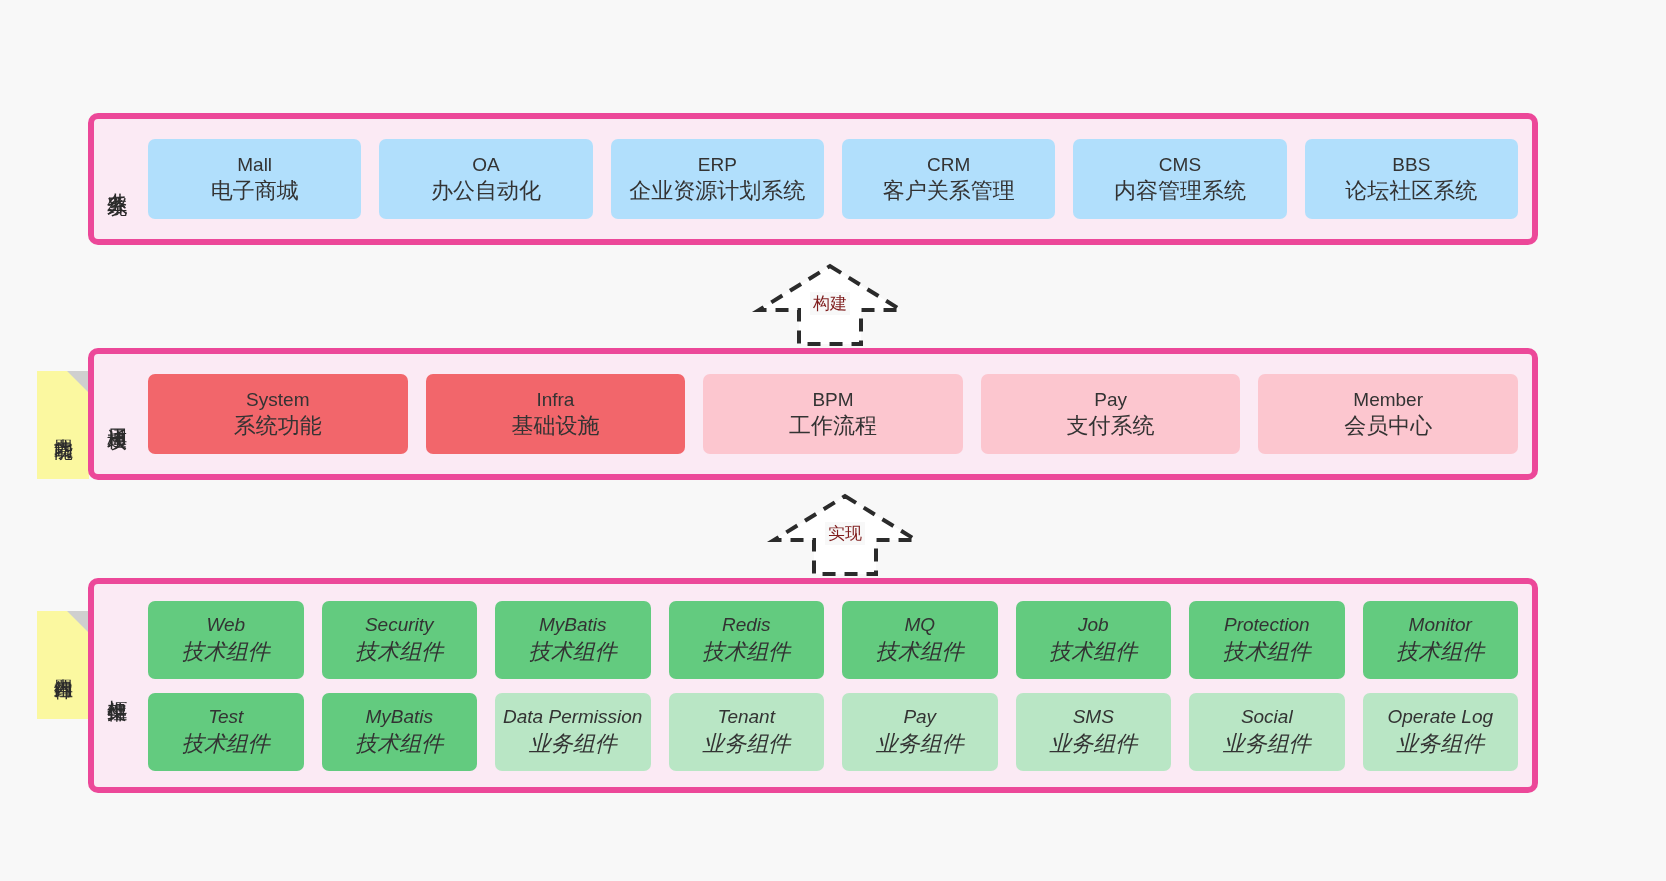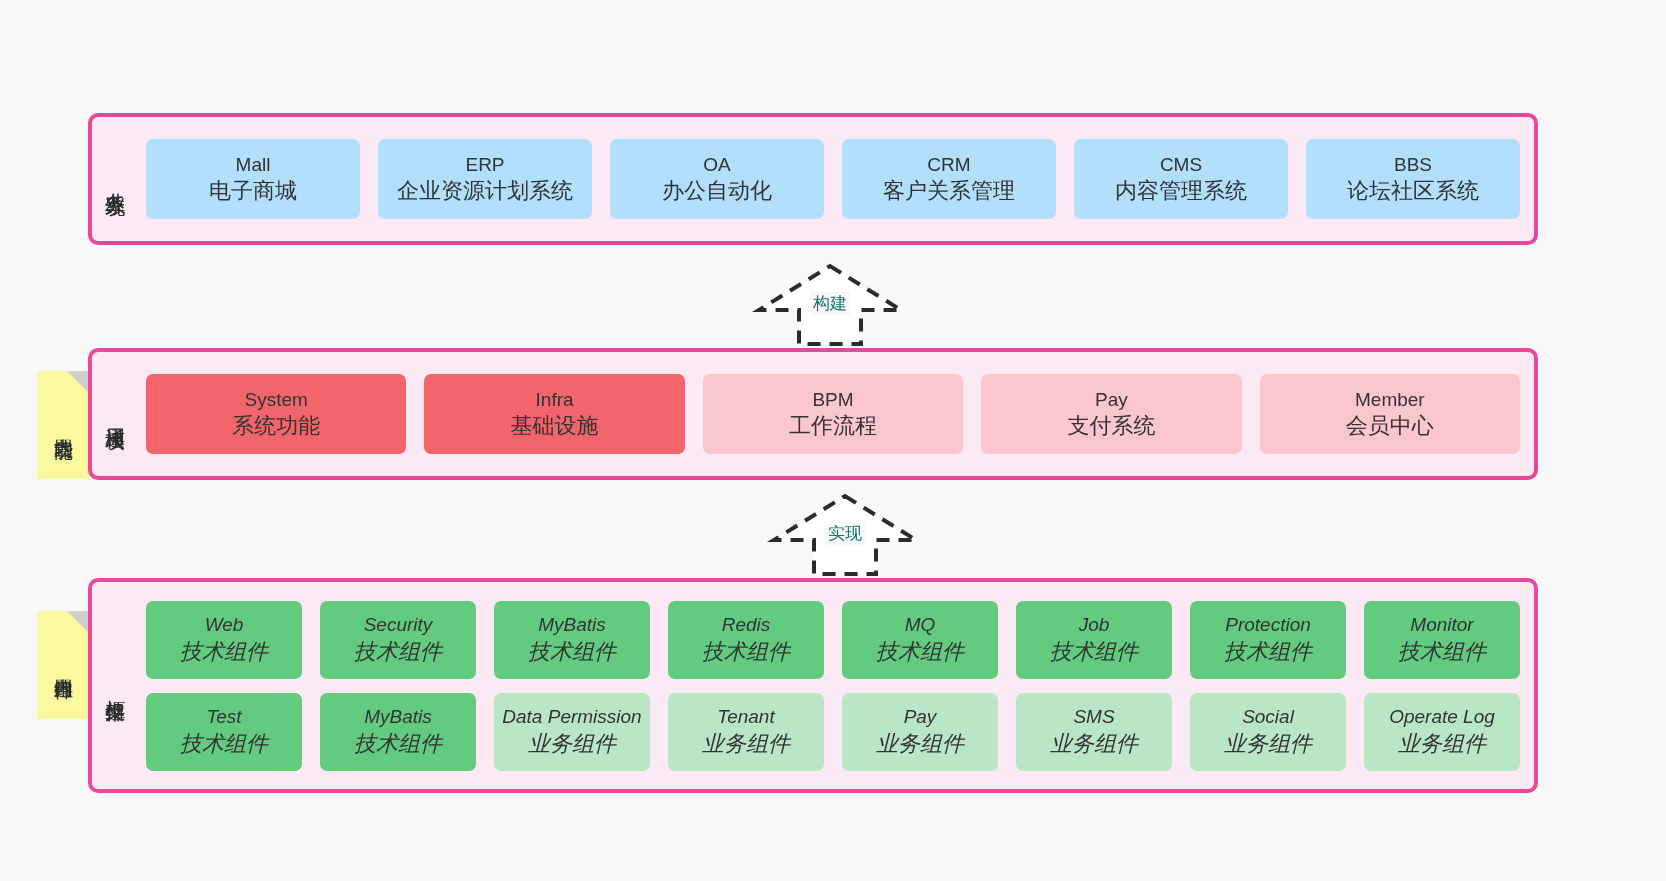--- a/index.html
+++ b/index.html
@@ -10,21 +10,21 @@
     font-family: "Liberation Sans", "DejaVu Sans", sans-serif;
     color: #333333;
     overflow: hidden;
   }
   #stage { position: relative; width: 1666px; height: 881px; }
 
   
   .band {
     position: absolute;
     background: #fbeaf4;
-    border: 4px solid #ec4899;
+    border: 6px solid #ec4899;
     border-radius: 10px;
     display: flex;
     align-items: center;
   }
   .band-label {
     width: 46px;
     flex: 0 0 46px;
     font-size: 20px;
     line-height: 1.18;
     color: #2b2b2b;
@@ -113,21 +113,21 @@
   #note-component { left: 37px; top: 611px; height: 108px; }
 
   
   .arrow { position: absolute; }
   .arrow svg { display: block; overflow: visible; }
   .arrow .arrow-label {
     position: absolute;
     left: 50%;
     transform: translateX(-50%);
     font-size: 17px;
-    color: #0f766e;
+    color: #7f1d1d;
     background: #f8f8f8;
     padding: 0 3px;
     white-space: nowrap;
   }
   #arrow-build  { left: 755px; top: 262px; width: 150px; height: 86px; }
   #arrow-build  .arrow-label { top: 30px; }
   #arrow-impl   { left: 770px; top: 492px; width: 150px; height: 86px; text-align: right; }
   #arrow-impl   .arrow-label { top: 30px; }
 </style>
 </head>
@@ -137,26 +137,26 @@
 
   <div class="band" id="band-business">
     <div class="band-label">业务系统</div>
     <div class="band-body">
 
       <div class="cell">
         <span class="en">Mall</span>
         <span class="cn">电子商城</span>
       </div>
       <div class="cell">
+        <span class="en">OA</span>
+        <span class="cn">办公自动化</span>
+      </div>
+      <div class="cell">
         <span class="en">ERP</span>
         <span class="cn">企业资源计划系统</span>
-      </div>
-      <div class="cell">
-        <span class="en">OA</span>
-        <span class="cn">办公自动化</span>
       </div>
       <div class="cell">
         <span class="en">CRM</span>
         <span class="cn">客户关系管理</span>
       </div>
       <div class="cell">
         <span class="en">CMS</span>
         <span class="cn">内容管理系统</span>
       </div>
       <div class="cell">

